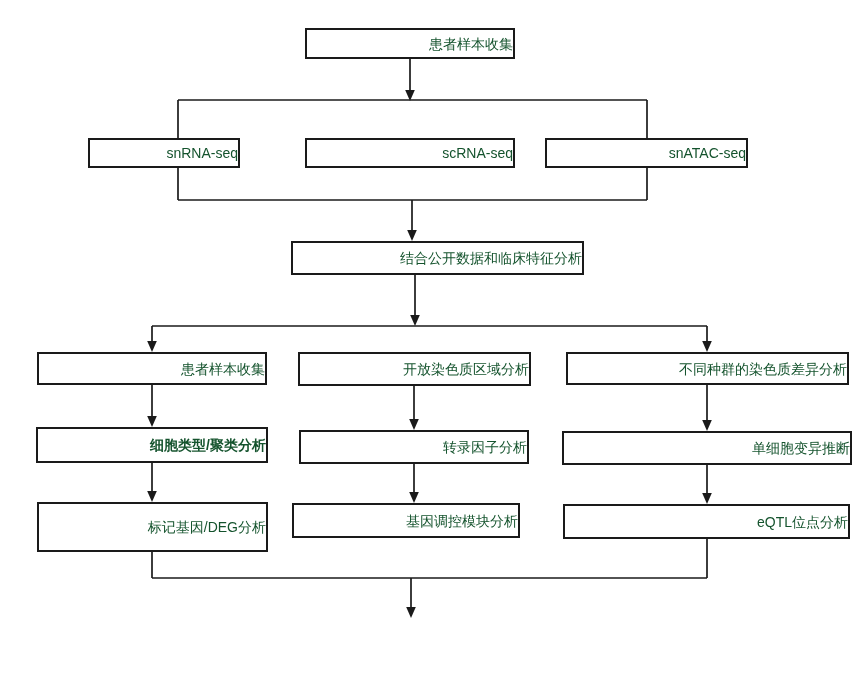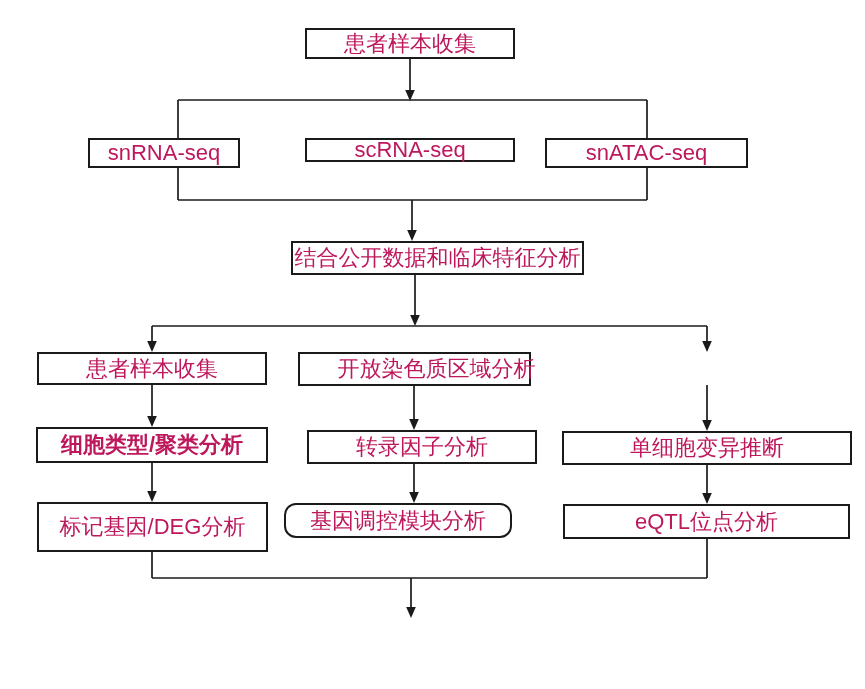--- a/index.html
+++ b/index.html
@@ -9,22 +9,22 @@
     background:#ffffff;
     font-family:"Liberation Sans","DejaVu Sans",sans-serif;
     overflow:hidden;
   }
   .wires{position:absolute;left:0;top:0;pointer-events:none;}
   .node{
     position:absolute;
     box-sizing:border-box;
     background:#ffffff;
     border:2px solid #1a1a1a;
-    display:flex;align-items:center;justify-content:center;
-    font-size:22px;color:#be185d;
+    display:flex;align-items:center;justify-content:flex-end;
+    font-size:14px;color:#14532d;
     white-space:nowrap;
     line-height:1;
   }
 </style>
 </head>
 <body>
 
 <div class="canvas">
 
   <svg class="wires" width="865" height="689" viewBox="0 0 865 689">
@@ -105,52 +105,55 @@
     </g>
   </svg>
 
   <div class="node" style="left:305px;top:28px;width:210px;height:31px;">
     <span>患者样本收集</span>
   </div>
 
   <div class="node" style="left:88px;top:138px;width:152px;height:30px;">
     <span>snRNA-seq</span>
   </div>
-  <div class="node" style="left:305px;top:138px;width:210px;height:24px;">
+  <div class="node" style="left:305px;top:138px;width:210px;height:30px;">
     <span>scRNA-seq</span>
   </div>
   <div class="node" style="left:545px;top:138px;width:203px;height:30px;">
     <span>snATAC-seq</span>
   </div>
 
   <div class="node" style="left:270px;top:241px;width:293px;height:34px;margin-left:21px;">
     <span>结合公开数据和临床特征分析</span>
   </div>
 
   <div class="node" style="left:37px;top:352px;width:230px;height:33px;">
     <span>患者样本收集</span>
   </div>
   <div class="node" style="left:298px;top:352px;width:233px;height:34px;padding-left:44px;">
     <span>开放染色质区域分析</span>
   </div>
+  <div class="node" style="left:566px;top:352px;width:283px;height:33px;">
+    <span>不同种群的染色质差异分析</span>
+  </div>
 
   <div class="node" style="left:36px;top:427px;width:232px;height:36px;font-weight:bold;">
     <span>细胞类型/聚类分析</span>
   </div>
-  <div class="node" style="left:299px;top:430px;width:230px;height:34px;margin-left:8px;">
+  <div class="node" style="left:299px;top:430px;width:230px;height:34px;">
     <span>转录因子分析</span>
   </div>
   <div class="node" style="left:562px;top:431px;width:290px;height:34px;">
     <span>单细胞变异推断</span>
   </div>
 
   <div class="node" style="left:37px;top:502px;width:231px;height:50px;">
     <span>标记基因/DEG分析</span>
   </div>
-  <div class="node" style="left:284px;top:503px;width:228px;height:35px;border-radius:12px;">
+  <div class="node" style="left:292px;top:503px;width:228px;height:35px;">
     <span>基因调控模块分析</span>
   </div>
   <div class="node" style="left:563px;top:504px;width:287px;height:35px;">
     <span>eQTL位点分析</span>
   </div>
 
 
 </div>
 
 </body></html>

